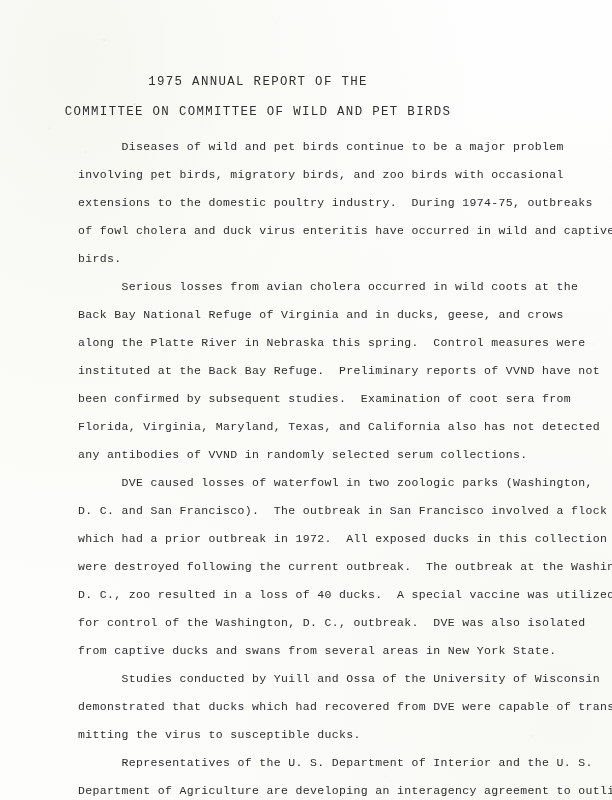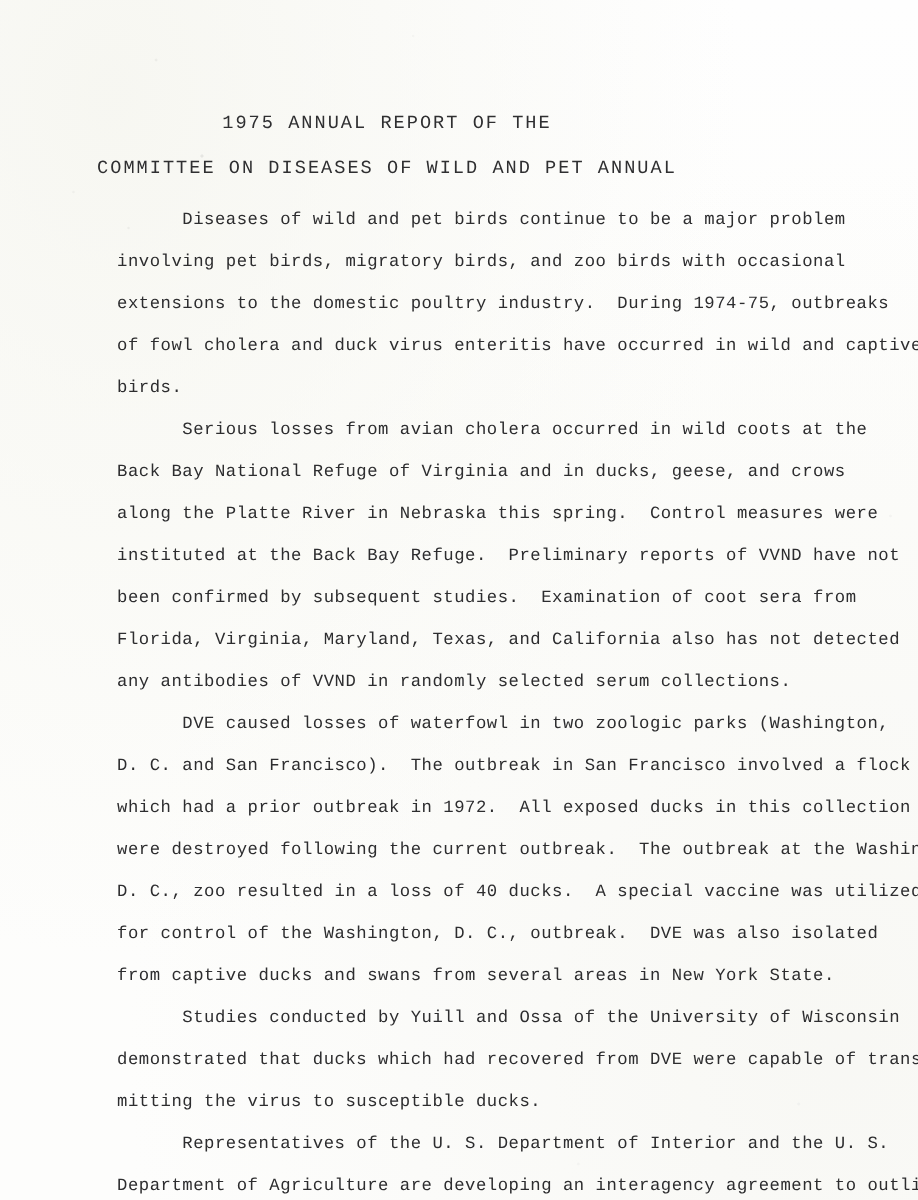--- a/index.html
+++ b/index.html
@@ -82,21 +82,21 @@
 </style>
 </head>
 <body>
 
 <div id="page">
 
   <div id="sheet">
 
     <div class="title-block">
       <div class="title-line">1975 ANNUAL REPORT OF THE</div>
-      <div class="title-line">COMMITTEE ON DISEASES OF WILD AND PET ANNUAL</div>
+      <div class="title-line">COMMITTEE ON COMMITTEE OF WILD AND PET BIRDS</div>
     </div>
 
     <div class="body-block">
 
       <div class="para-lines">      Diseases of wild and pet birds continue to be a major problem
 involving pet birds, migratory birds, and zoo birds with occasional
 extensions to the domestic poultry industry.  During 1974-75, outbreaks
 of fowl cholera and duck virus enteritis have occurred in wild and captive
 birds.</div>
 

